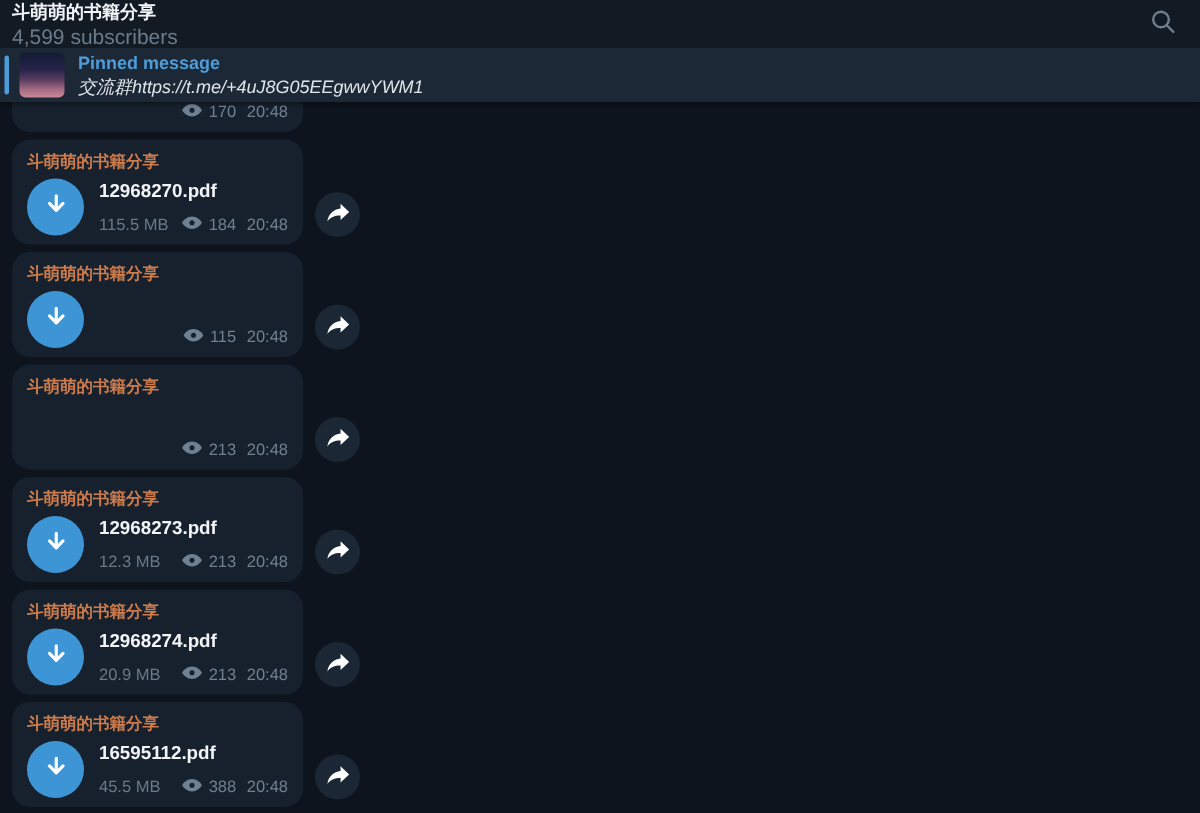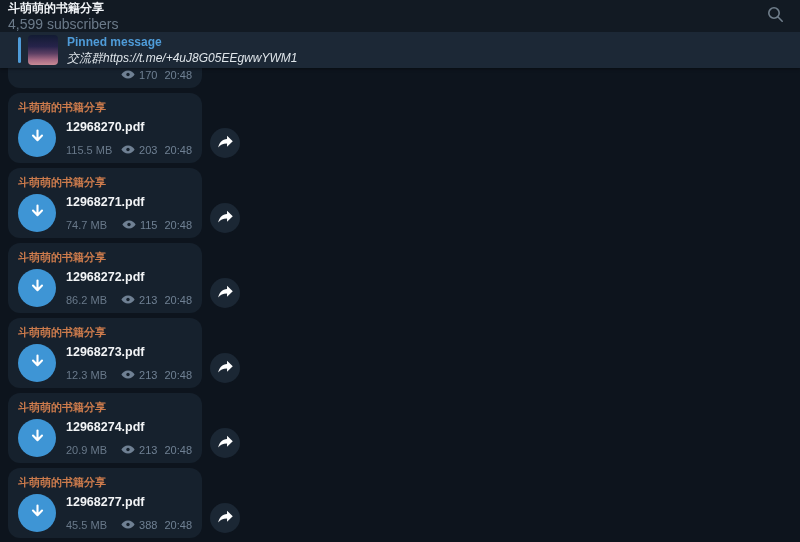--- a/index.html
+++ b/index.html
@@ -26,21 +26,21 @@
   .icon-btn {
     background:none; border:none; cursor:pointer;
     width:26px; height:26px; display:flex; align-items:center; justify-content:center;
   }
 
   
   .pinned {
     position:absolute; top:32px; left:0; right:0; height:36px;
     background:#1c2836;
     display:flex; align-items:center;
-    padding:0 10px 0 18px;
+    padding:0 10px 0 3px;
     z-index:20; cursor:pointer;
     box-shadow:0 1px 3px rgba(0,0,0,.4);
   }
   .pinned-accent {
     width:3px; height:26px; border-radius:2px;
     background:#4f9cd9; flex:0 0 auto;
   }
   .pinned-thumb {
     width:30px; height:30px; border-radius:4px; margin-left:7px; flex:0 0 auto;
     background:linear-gradient(180deg,#121b33 0%,#26234a 38%,#5d3f63 62%,#a66a84 82%,#c98a95 100%);
@@ -154,48 +154,44 @@
           <div class="fsize">115.5 MB</div>
         </div>
       </div>
       <div class="meta">
         <span>
           <svg width="14" height="9" viewBox="0 0 14 9">
             <path d="M7 0.4 C4 0.4 1.6 2.4 0.4 4.5 1.6 6.6 4 8.6 7 8.6 s5.4-2 6.6-4.1 C12.4 2.4 10 0.4 7 0.4 z" fill="#6f8093"></path>
             <circle cx="7" cy="4.5" r="1.7" fill="#16212d"></circle>
           </svg>
         </span>
-        <span class="views">203</span>
-        <span class="time">20:48</span>
-      </div>
-    </div>
-    <button class="share">
-      <span>
-        <svg width="17" height="15" viewBox="0 0 22 19">
-          <path d="M13 6.2 V2.2 L20.4 9.2 L13 16.2 V12.2 C7.6 12.2 4.2 13.8 1.6 17.4 2.6 10.8 7 6.8 13 6.2 Z" fill="#ffffff"></path>
-        </svg>
-      </span>
-    </button>
-  </div>
-
-  <div class="msg-row">
-    <div class="bubble">
-      <div class="sender">斗萌萌的书籍分享</div>
-      <div class="doc">
-        <button class="dl-btn">
-          <span>
-            <svg width="19" height="19" viewBox="0 0 19 19">
-              <path d="M9.5 3.5 v9.2 M5 8.6 L9.5 13.2 L14 8.6" fill="none" stroke="#ffffff" stroke-width="2.1" stroke-linecap="round" stroke-linejoin="round"></path>
-            </svg>
-          </span>
-        </button>
-        <div class="doc-info">
-          <div class="fname">12968271.pdf</div>
-          <div class="fsize">74.7 MB</div>
-        </div>
+        <span class="views">184</span>
+        <span class="time">20:48</span>
+      </div>
+    </div>
+    <button class="share">
+      <span>
+        <svg width="17" height="15" viewBox="0 0 22 19">
+          <path d="M13 6.2 V2.2 L20.4 9.2 L13 16.2 V12.2 C7.6 12.2 4.2 13.8 1.6 17.4 2.6 10.8 7 6.8 13 6.2 Z" fill="#ffffff"></path>
+        </svg>
+      </span>
+    </button>
+  </div>
+
+  <div class="msg-row">
+    <div class="bubble">
+      <div class="sender">斗萌萌的书籍分享</div>
+      <div class="doc">
+        <button class="dl-btn">
+          <span>
+            <svg width="19" height="19" viewBox="0 0 19 19">
+              <path d="M9.5 3.5 v9.2 M5 8.6 L9.5 13.2 L14 8.6" fill="none" stroke="#ffffff" stroke-width="2.1" stroke-linecap="round" stroke-linejoin="round"></path>
+            </svg>
+          </span>
+        </button>
       </div>
       <div class="meta">
         <span>
           <svg width="14" height="9" viewBox="0 0 14 9">
             <path d="M7 0.4 C4 0.4 1.6 2.4 0.4 4.5 1.6 6.6 4 8.6 7 8.6 s5.4-2 6.6-4.1 C12.4 2.4 10 0.4 7 0.4 z" fill="#6f8093"></path>
             <circle cx="7" cy="4.5" r="1.7" fill="#16212d"></circle>
           </svg>
         </span>
         <span class="views">115</span>
         <span class="time">20:48</span>
@@ -206,33 +202,20 @@
         <svg width="17" height="15" viewBox="0 0 22 19">
           <path d="M13 6.2 V2.2 L20.4 9.2 L13 16.2 V12.2 C7.6 12.2 4.2 13.8 1.6 17.4 2.6 10.8 7 6.8 13 6.2 Z" fill="#ffffff"></path>
         </svg>
       </span>
     </button>
   </div>
 
   <div class="msg-row">
     <div class="bubble">
       <div class="sender">斗萌萌的书籍分享</div>
-      <div class="doc">
-        <button class="dl-btn">
-          <span>
-            <svg width="19" height="19" viewBox="0 0 19 19">
-              <path d="M9.5 3.5 v9.2 M5 8.6 L9.5 13.2 L14 8.6" fill="none" stroke="#ffffff" stroke-width="2.1" stroke-linecap="round" stroke-linejoin="round"></path>
-            </svg>
-          </span>
-        </button>
-        <div class="doc-info">
-          <div class="fname">12968272.pdf</div>
-          <div class="fsize">86.2 MB</div>
-        </div>
-      </div>
       <div class="meta">
         <span>
           <svg width="14" height="9" viewBox="0 0 14 9">
             <path d="M7 0.4 C4 0.4 1.6 2.4 0.4 4.5 1.6 6.6 4 8.6 7 8.6 s5.4-2 6.6-4.1 C12.4 2.4 10 0.4 7 0.4 z" fill="#6f8093"></path>
             <circle cx="7" cy="4.5" r="1.7" fill="#16212d"></circle>
           </svg>
         </span>
         <span class="views">213</span>
         <span class="time">20:48</span>
       </div>
@@ -323,21 +306,21 @@
       <div class="sender">斗萌萌的书籍分享</div>
       <div class="doc">
         <button class="dl-btn">
           <span>
             <svg width="19" height="19" viewBox="0 0 19 19">
               <path d="M9.5 3.5 v9.2 M5 8.6 L9.5 13.2 L14 8.6" fill="none" stroke="#ffffff" stroke-width="2.1" stroke-linecap="round" stroke-linejoin="round"></path>
             </svg>
           </span>
         </button>
         <div class="doc-info">
-          <div class="fname">12968277.pdf</div>
+          <div class="fname">16595112.pdf</div>
           <div class="fsize">45.5 MB</div>
         </div>
       </div>
       <div class="meta">
         <span>
           <svg width="14" height="9" viewBox="0 0 14 9">
             <path d="M7 0.4 C4 0.4 1.6 2.4 0.4 4.5 1.6 6.6 4 8.6 7 8.6 s5.4-2 6.6-4.1 C12.4 2.4 10 0.4 7 0.4 z" fill="#6f8093"></path>
             <circle cx="7" cy="4.5" r="1.7" fill="#16212d"></circle>
           </svg>
         </span>

